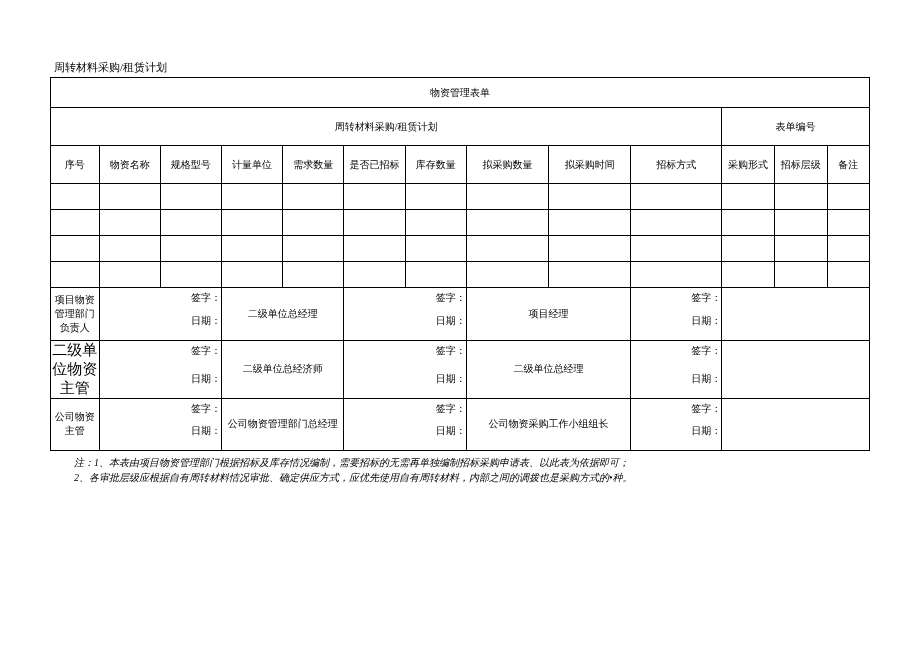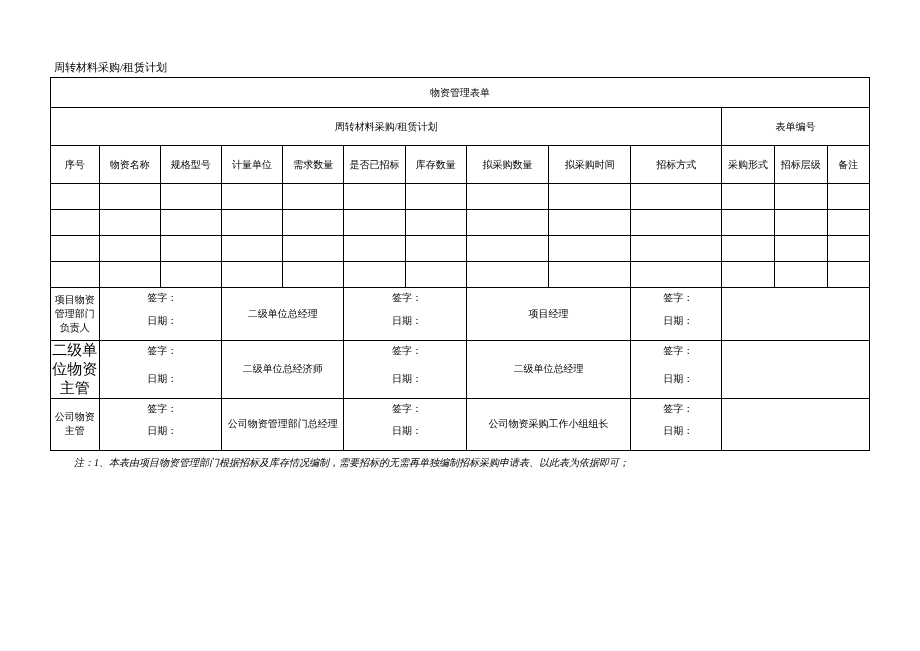--- a/index.html
+++ b/index.html
@@ -27,21 +27,21 @@
     padding: 0;
     vertical-align: middle;
     text-align: center;
     font-weight: normal;
     font-size: 10px;
     height: 26px;
   }
   .tall { height: 38px; }
   .hdr { height: 30px; }
   .sig-cell {
-    text-align: center;
+    text-align: right;
     padding-left: 4px;
     font-size: 10px;
   }
   .sig-top { vertical-align: top; padding-top:3px;}
   .sig-bot { vertical-align: bottom; padding-bottom:12px;}
   .notes {
     font-size: 10px;
     padding: 4px 0 0 24px;
     line-height: 1.5;
     font-style: italic;
@@ -197,13 +197,14 @@
   <tr>
     <td colspan="2" class="sig-cell sig-bot" style="border-top:none">日期：</td>
     <td colspan="2" class="sig-cell sig-bot" style="border-top:none">日期：</td>
     <td class="sig-cell sig-bot" style="border-top:none">日期：</td>
   </tr>
 </tbody>
   </table>
 
 <div class="notes">
   <span>注：</span><span>1、本表由项目物资管理部门根据招标及库存情况编制，需要招标的无需再单独编制招标采购申请表、以此表为依据即可；</span><br>
+  <span>2、各审批层级应根据自有周转材料情况审批、确定供应方式，应优先使用自有周转材料，内部之间的调拨也是采购方式的•种。</span>
 </div>
 
 </body></html>

